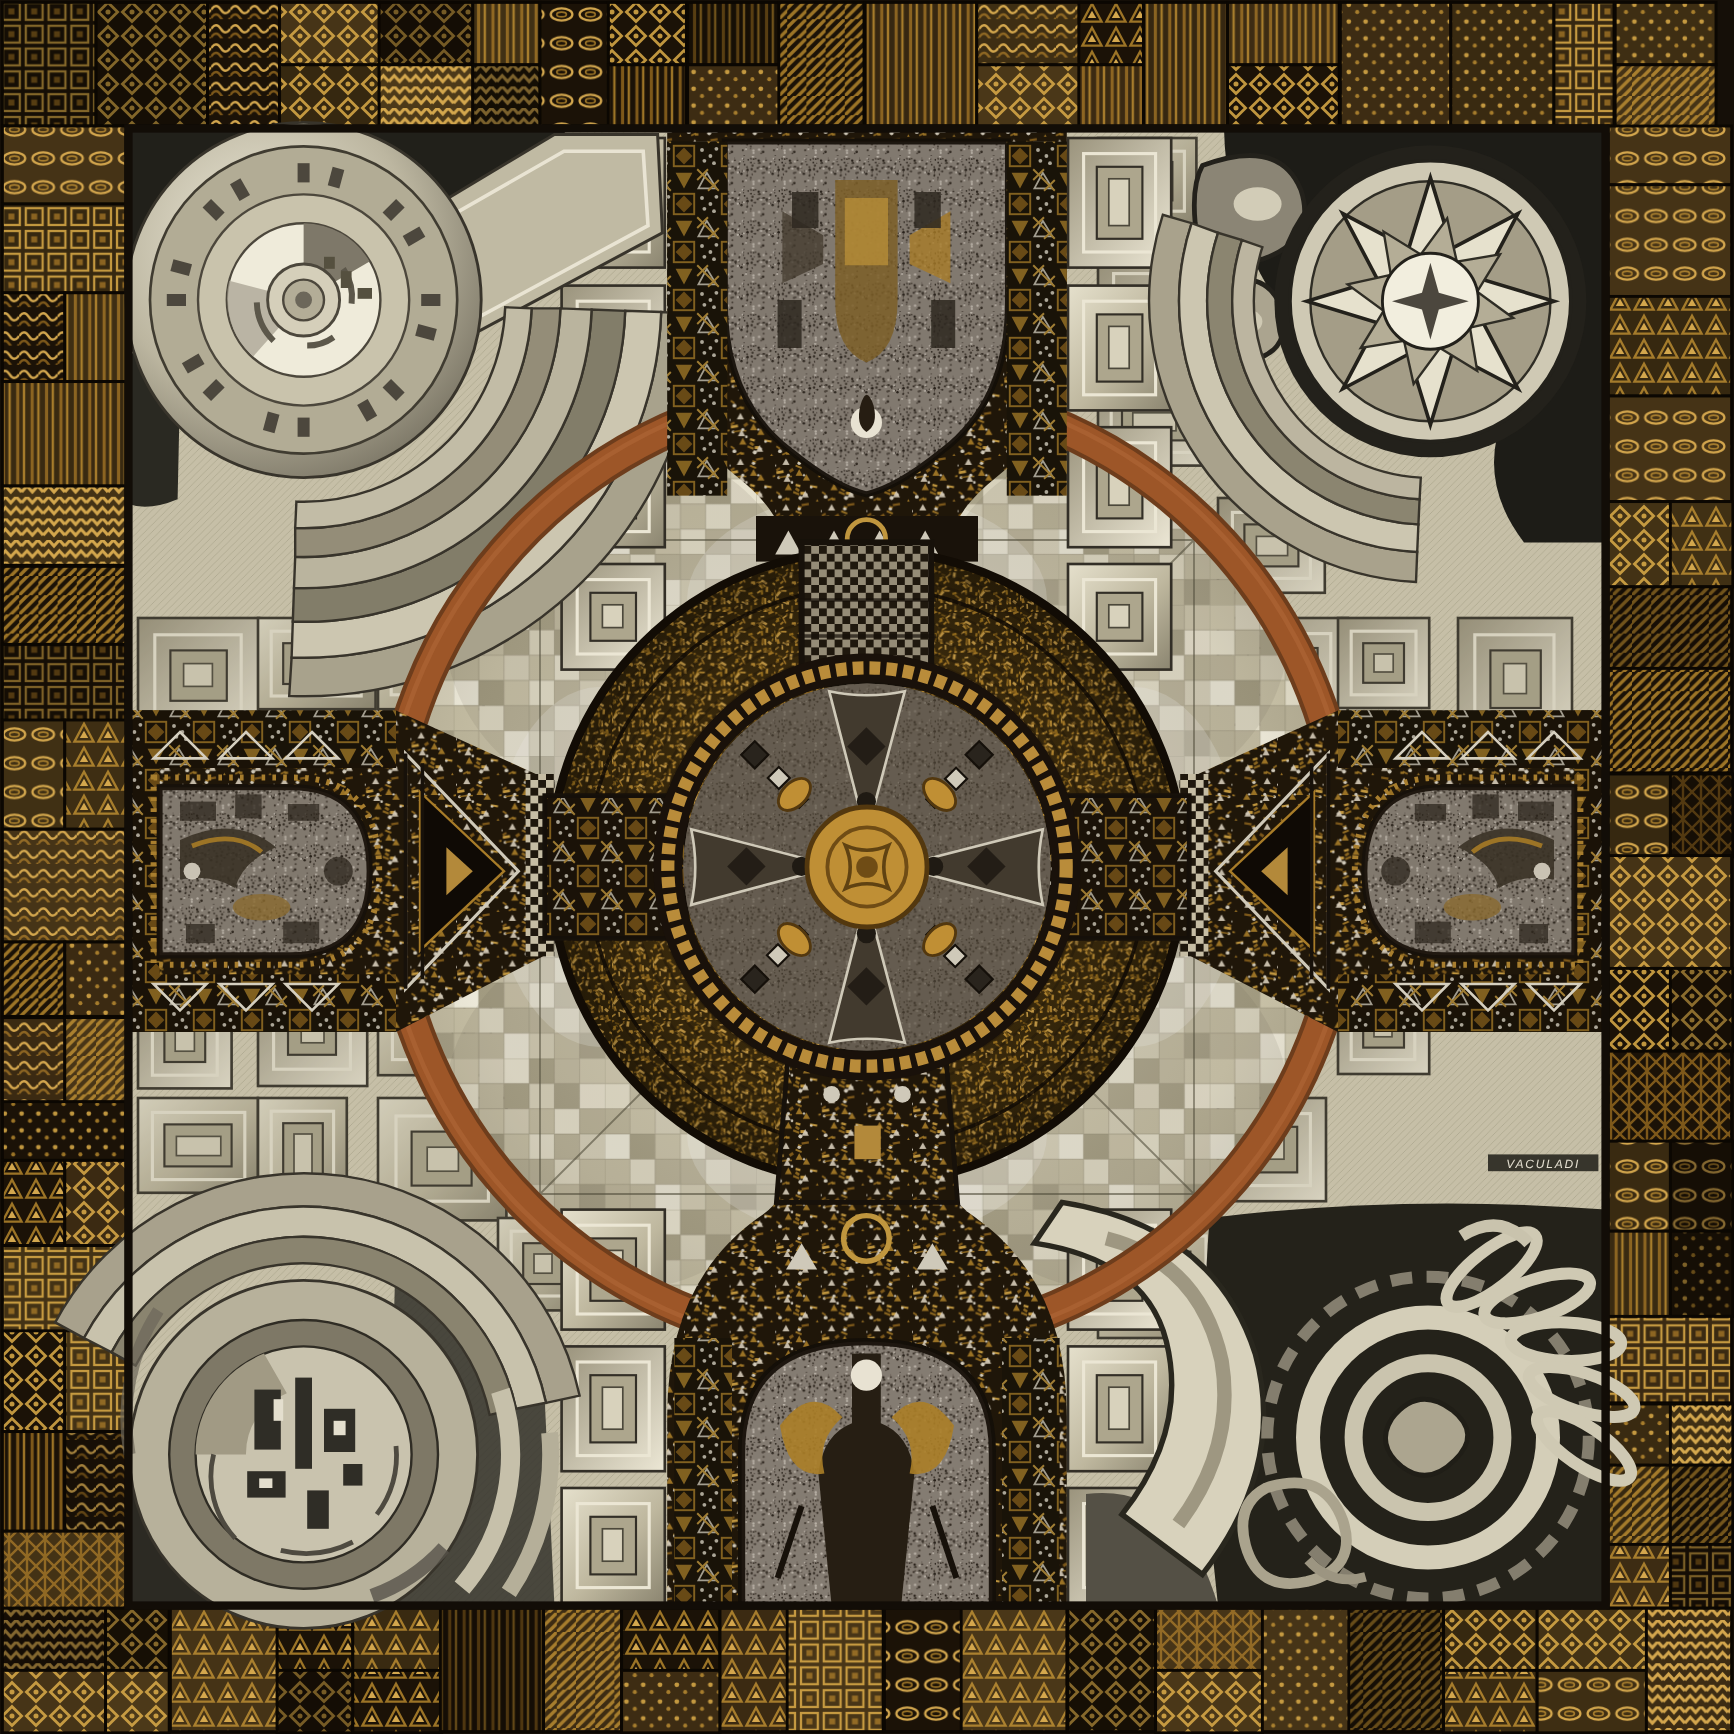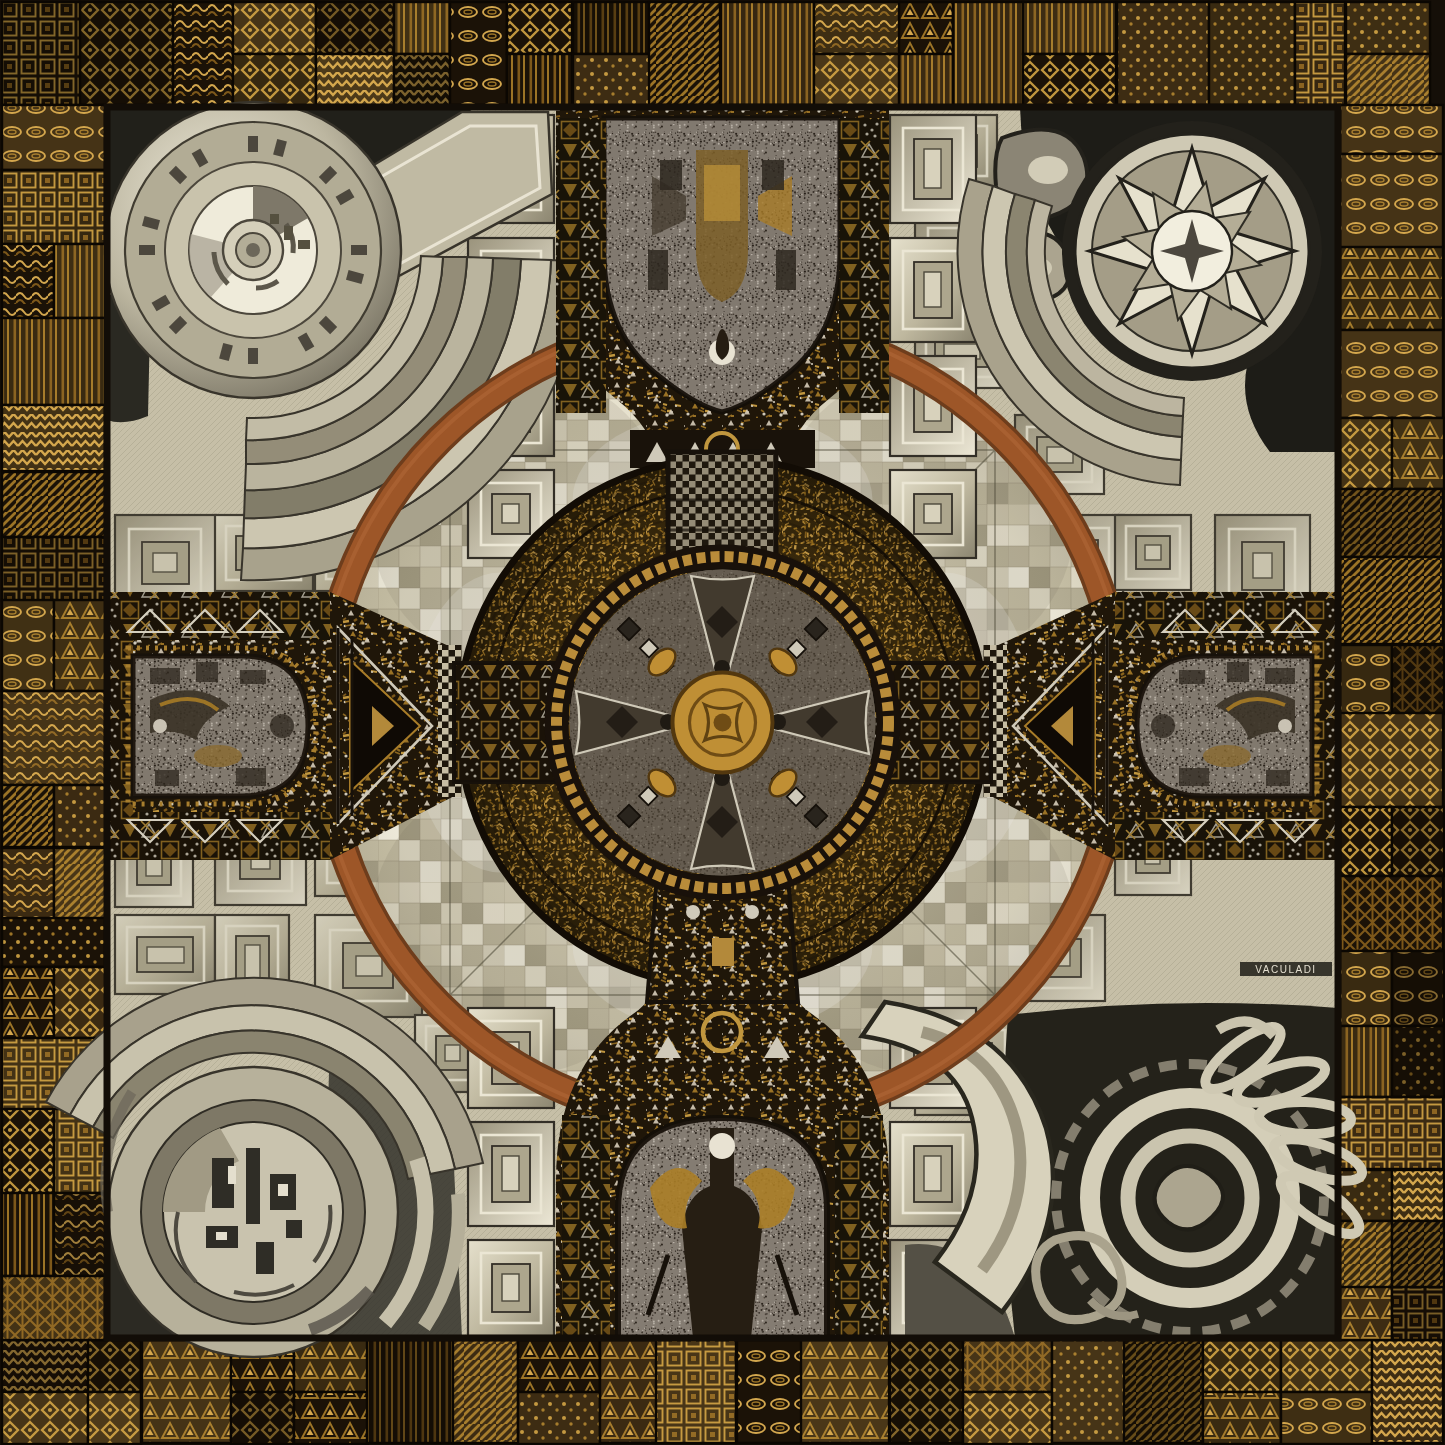--- a/index.html
+++ b/index.html
@@ -1,13 +1,13 @@
 <!DOCTYPE html>
 <html><head><meta charset="utf-8"><title>Mandala</title>
-<style>html,body{margin:0;padding:0;background:#150f08;font-family:"Liberation Sans",sans-serif;}#art{width:1445px;height:1445px;}</style>
+<style>html,body{margin:0;padding:0;background:#150f08;font-family:"Liberation Sans",sans-serif;}#art{width:1445px;height:1445px;font-style:italic;}</style>
 </head><body>
 <div id="art"><svg xmlns="http://www.w3.org/2000/svg" width="1445" height="1445" viewBox="0 0 1445 1445">
       <defs>
 <radialGradient id="rgMos" cx="50%" cy="50%" r="55%">
  <stop offset="0%" stop-color="#fcf9ee" stop-opacity="0.95"></stop>
  <stop offset="40%" stop-color="#eee8d4" stop-opacity="0.4"></stop>
  <stop offset="78%" stop-color="#b3ac92" stop-opacity="0.18"></stop>
  <stop offset="100%" stop-color="#7a745e" stop-opacity="0.30"></stop>
 </radialGradient>
 <linearGradient id="lgCoffer" x1="0" y1="0" x2="1" y2="1">

